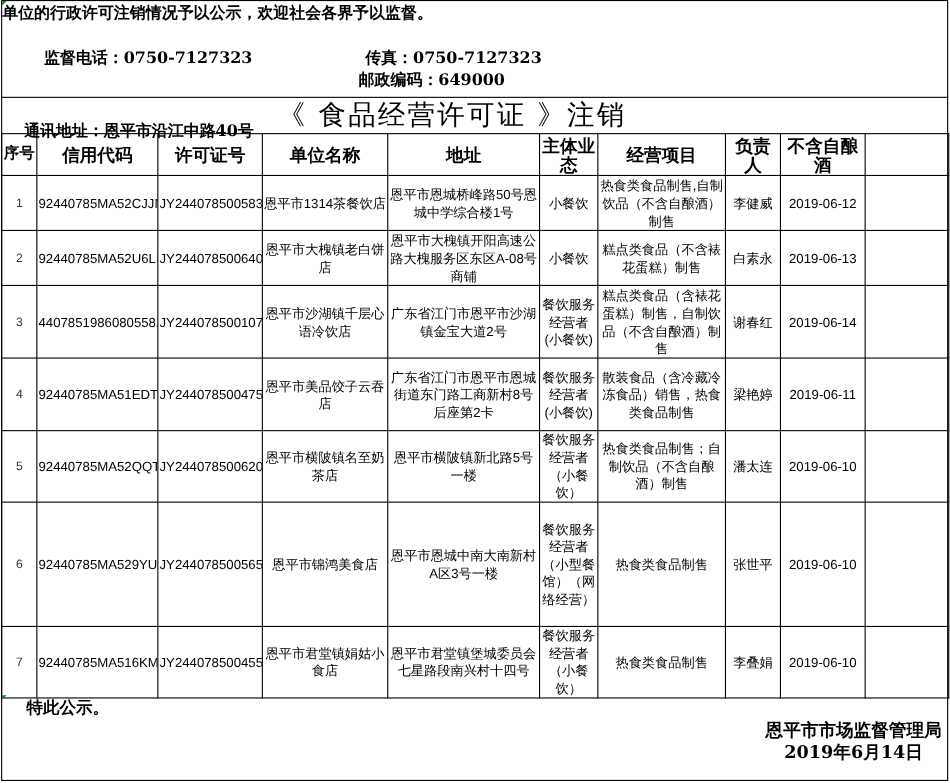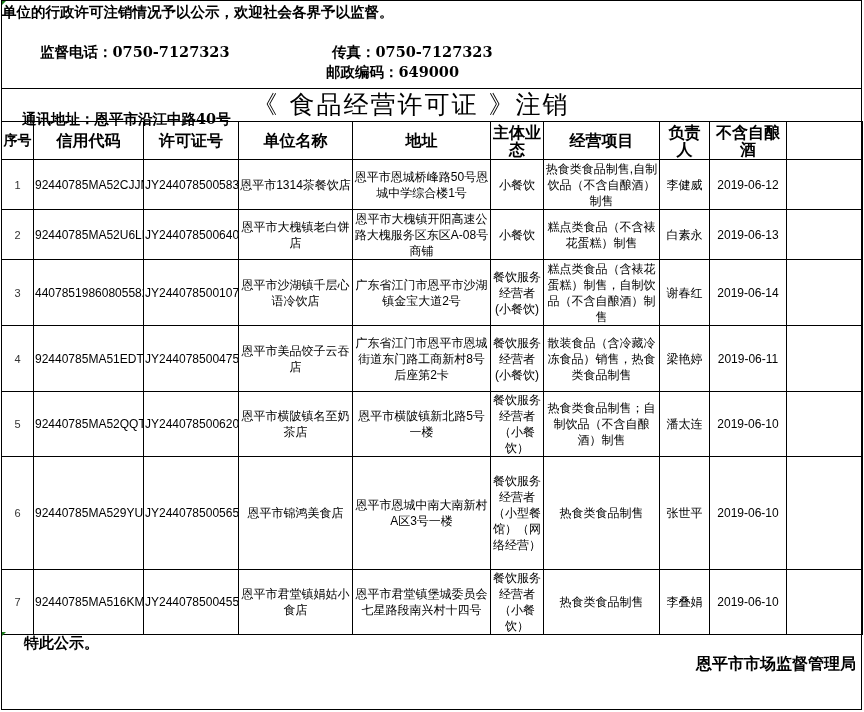--- a/index.html
+++ b/index.html
@@ -162,13 +162,14 @@
       <td>2019-06-10</td>
       <td></td>
     </tr>
   </tbody>
 </table>
 
 <div class="marker" style="left:2px;top:632px;"></div>
 <div class="footer-note">特此公示。</div>
 <div class="footer-org">
   <div>恩平市市场监督管理局</div>
+  <div>2019年6月14日</div>
 </div>
 
 </body></html>

